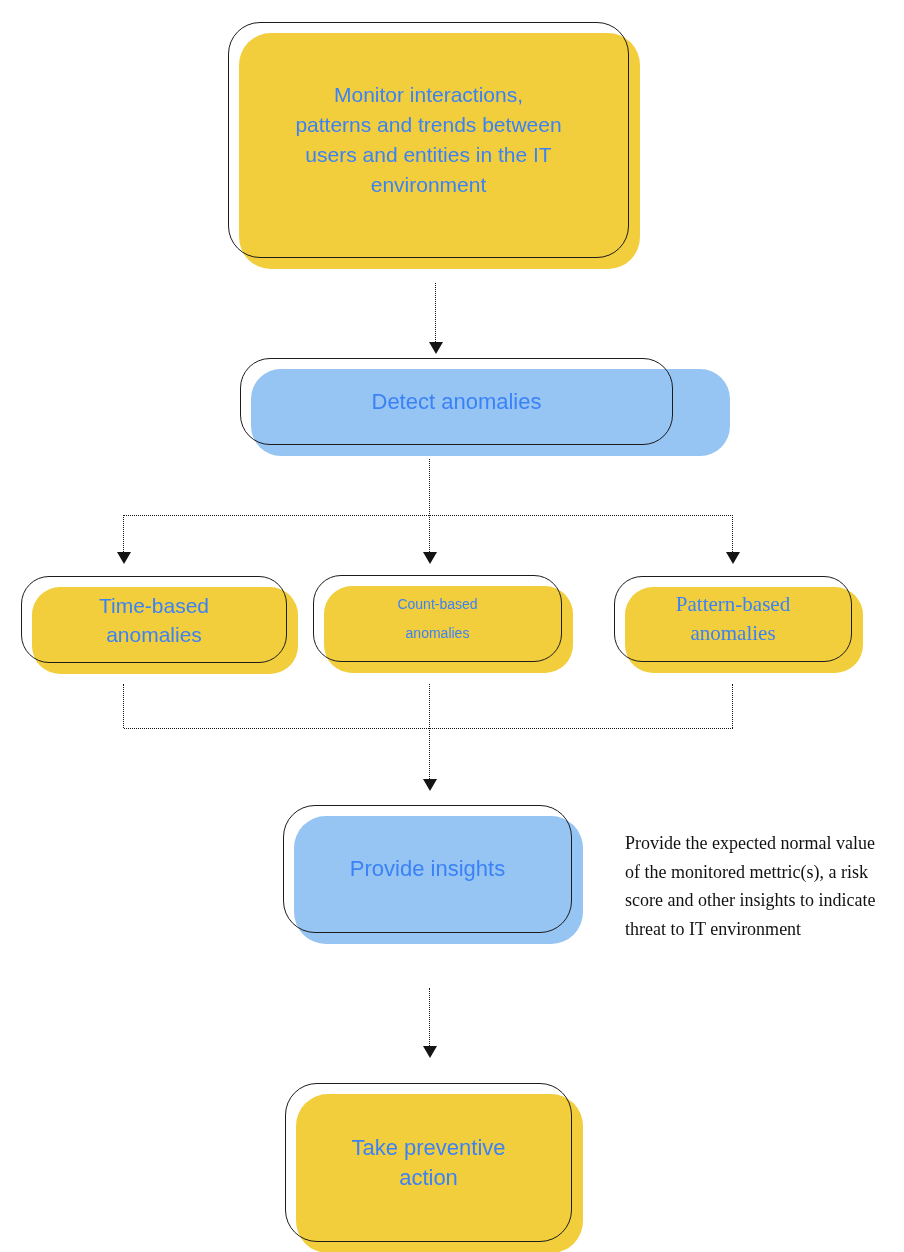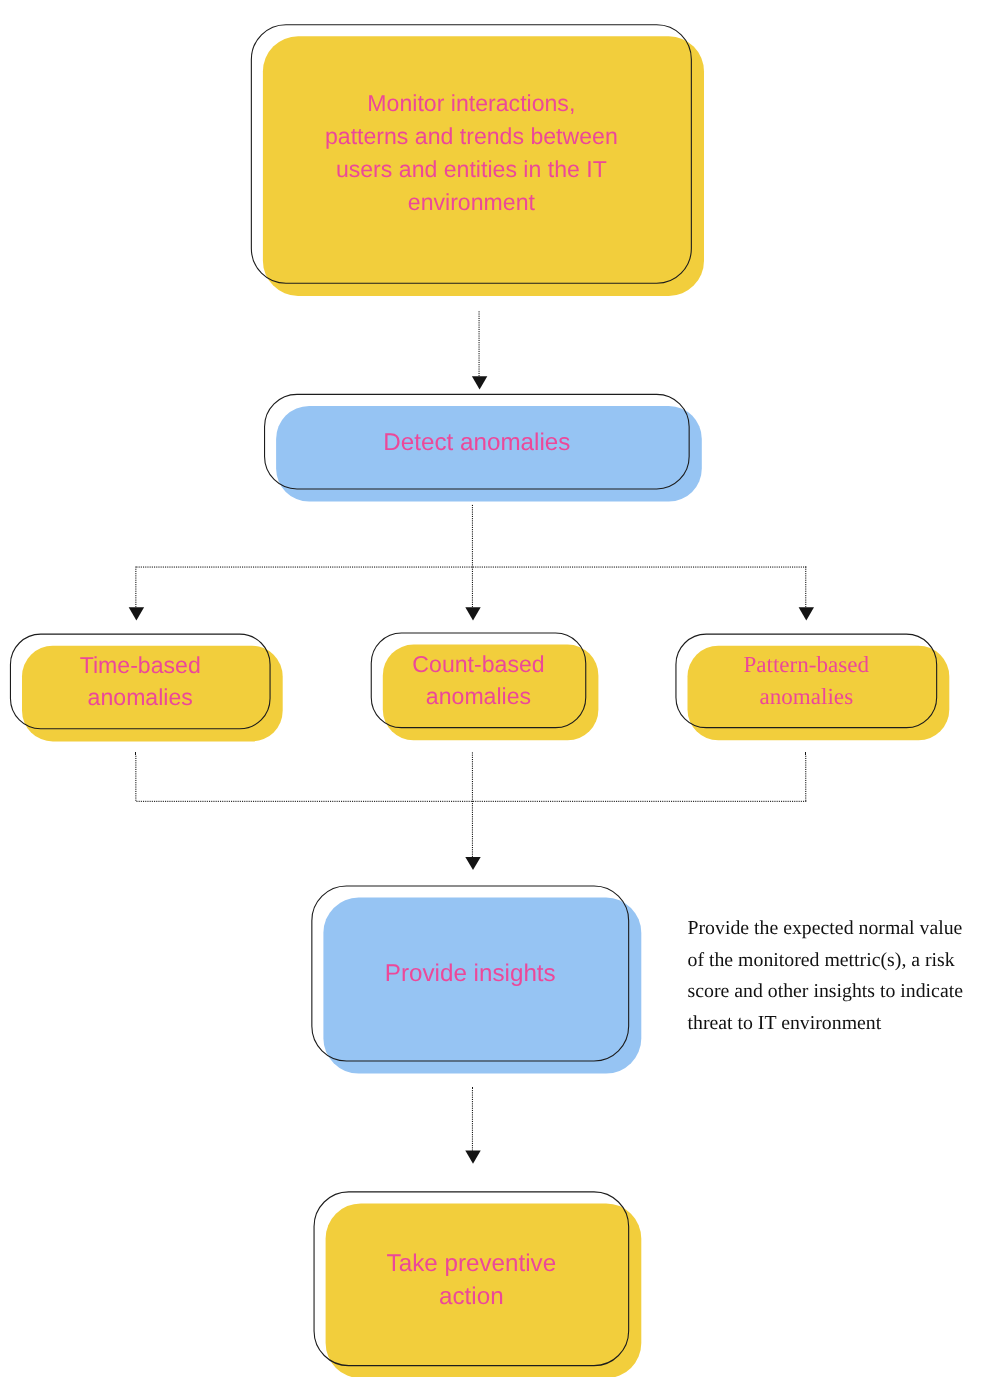--- a/index.html
+++ b/index.html
@@ -10,48 +10,48 @@
   
   .node{position:absolute;}
   .node .fill{position:absolute;left:11px;top:11px;width:100%;height:100%;}
   .node .outline{
     position:absolute;left:0;top:0;width:100%;height:100%;
     border:1.4px solid #1c1c1c;box-sizing:border-box;background:transparent;
   }
   .node .label{
     position:absolute;left:0;top:0;width:100%;height:100%;
     display:flex;align-items:center;justify-content:center;text-align:center;
-    color:#ec4899;white-space:pre-line;z-index:2;
+    color:#3b82f6;white-space:pre-line;z-index:2;
   }
   .yellow .fill{background:#F2CE3C;}
   .blue .fill{background:#96C4F3;}
   .r32,.r32 .fill,.r32 .outline{border-radius:32px;}
-  .r30,.r30 .fill,.r30 .outline{border-radius:30px;}
+  .r30,.r30 .fill,.r30 .outline{border-radius:30px;padding-left:46px;}
   .r28,.r28 .fill,.r28 .outline{border-radius:28px;}
   
   .vline{position:absolute;width:0;border-left:1.6px dotted #141414;}
   .hline{position:absolute;height:0;border-top:1.6px dotted #141414;}
   .arrowhead{
     position:absolute;width:0;height:0;
     border-left:7px solid transparent;border-right:7px solid transparent;
     border-top:12px solid #141414;
   }
   
   .annotation{
     position:absolute;left:625px;top:829px;width:292px;
     font-family:"Liberation Serif",serif;font-size:18px;line-height:28.5px;
     color:#111111;white-space:pre-line;text-align:left;
   }
   
   #node-monitor{left:228px;top:22px;width:401px;height:236px;font-size:21px;line-height:30px;}
   #node-detect{left:240px;top:358px;width:387px;height:87px;font-size:22px;}
-  #node-time{left:9px;top:576px;width:237px;height:87px;font-size:21px;line-height:29px;}
-  #node-count{left:313px;top:575px;width:196px;height:87px;font-size:21px;line-height:29px;margin-left:24px;}
+  #node-time{left:21px;top:576px;width:266px;height:87px;font-size:21px;line-height:29px;}
+  #node-count{left:313px;top:575px;width:249px;height:87px;font-size:14px;line-height:29px;}
   #node-pattern{left:614px;top:576px;width:238px;height:86px;font-size:21px;line-height:29px;font-family:Liberation Serif, serif;}
-  #node-provide{left:283px;top:805px;width:289px;height:160px;font-size:22px;}
+  #node-provide{left:283px;top:805px;width:289px;height:128px;font-size:22px;}
   #node-take{left:285px;top:1073px;width:287px;height:159px;font-size:22px;line-height:30px;margin-top:10px;}
 </style>
 </head>
 <body>
 
 <div class="canvas">
 
   <div class="node yellow r32" id="node-monitor">
     <div class="fill"></div>
     <div class="outline"></div>

